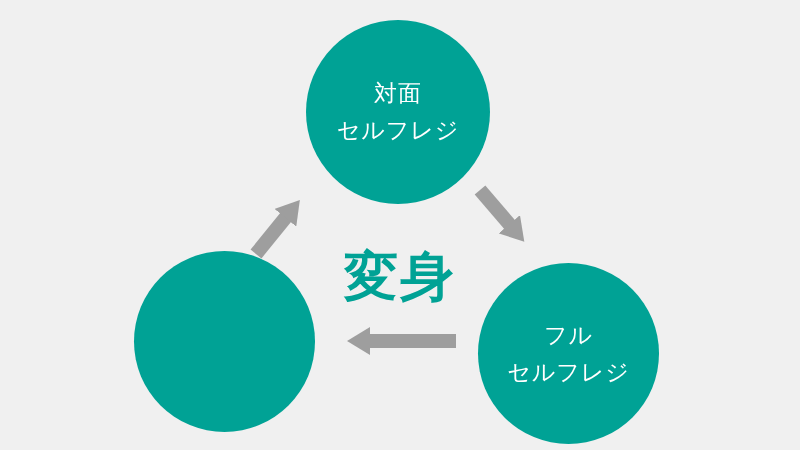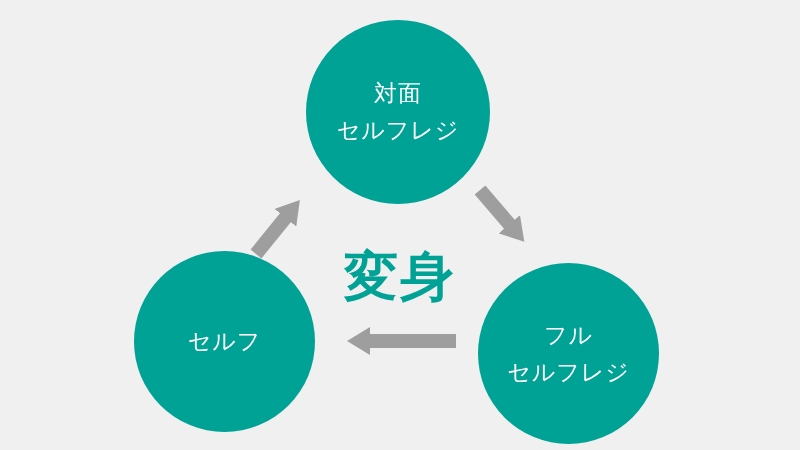--- a/index.html
+++ b/index.html
@@ -82,21 +82,20 @@
       <line class="arrow-line" x1="456" y1="341" x2="369" y2="341" marker-end="url(#ah)"></line>
     </g>
   </svg>
 
   <div class="circle circle-top">
     <div>対面</div>
     <div>セルフレジ</div>
   </div>
 
   <div class="circle circle-bl">
-    <div>セルフ</div>
   </div>
 
   <div class="circle circle-br">
     <div>フル</div>
     <div>セルフレジ</div>
   </div>
 
   <div class="center-label">変身</div>
 
 </div>

